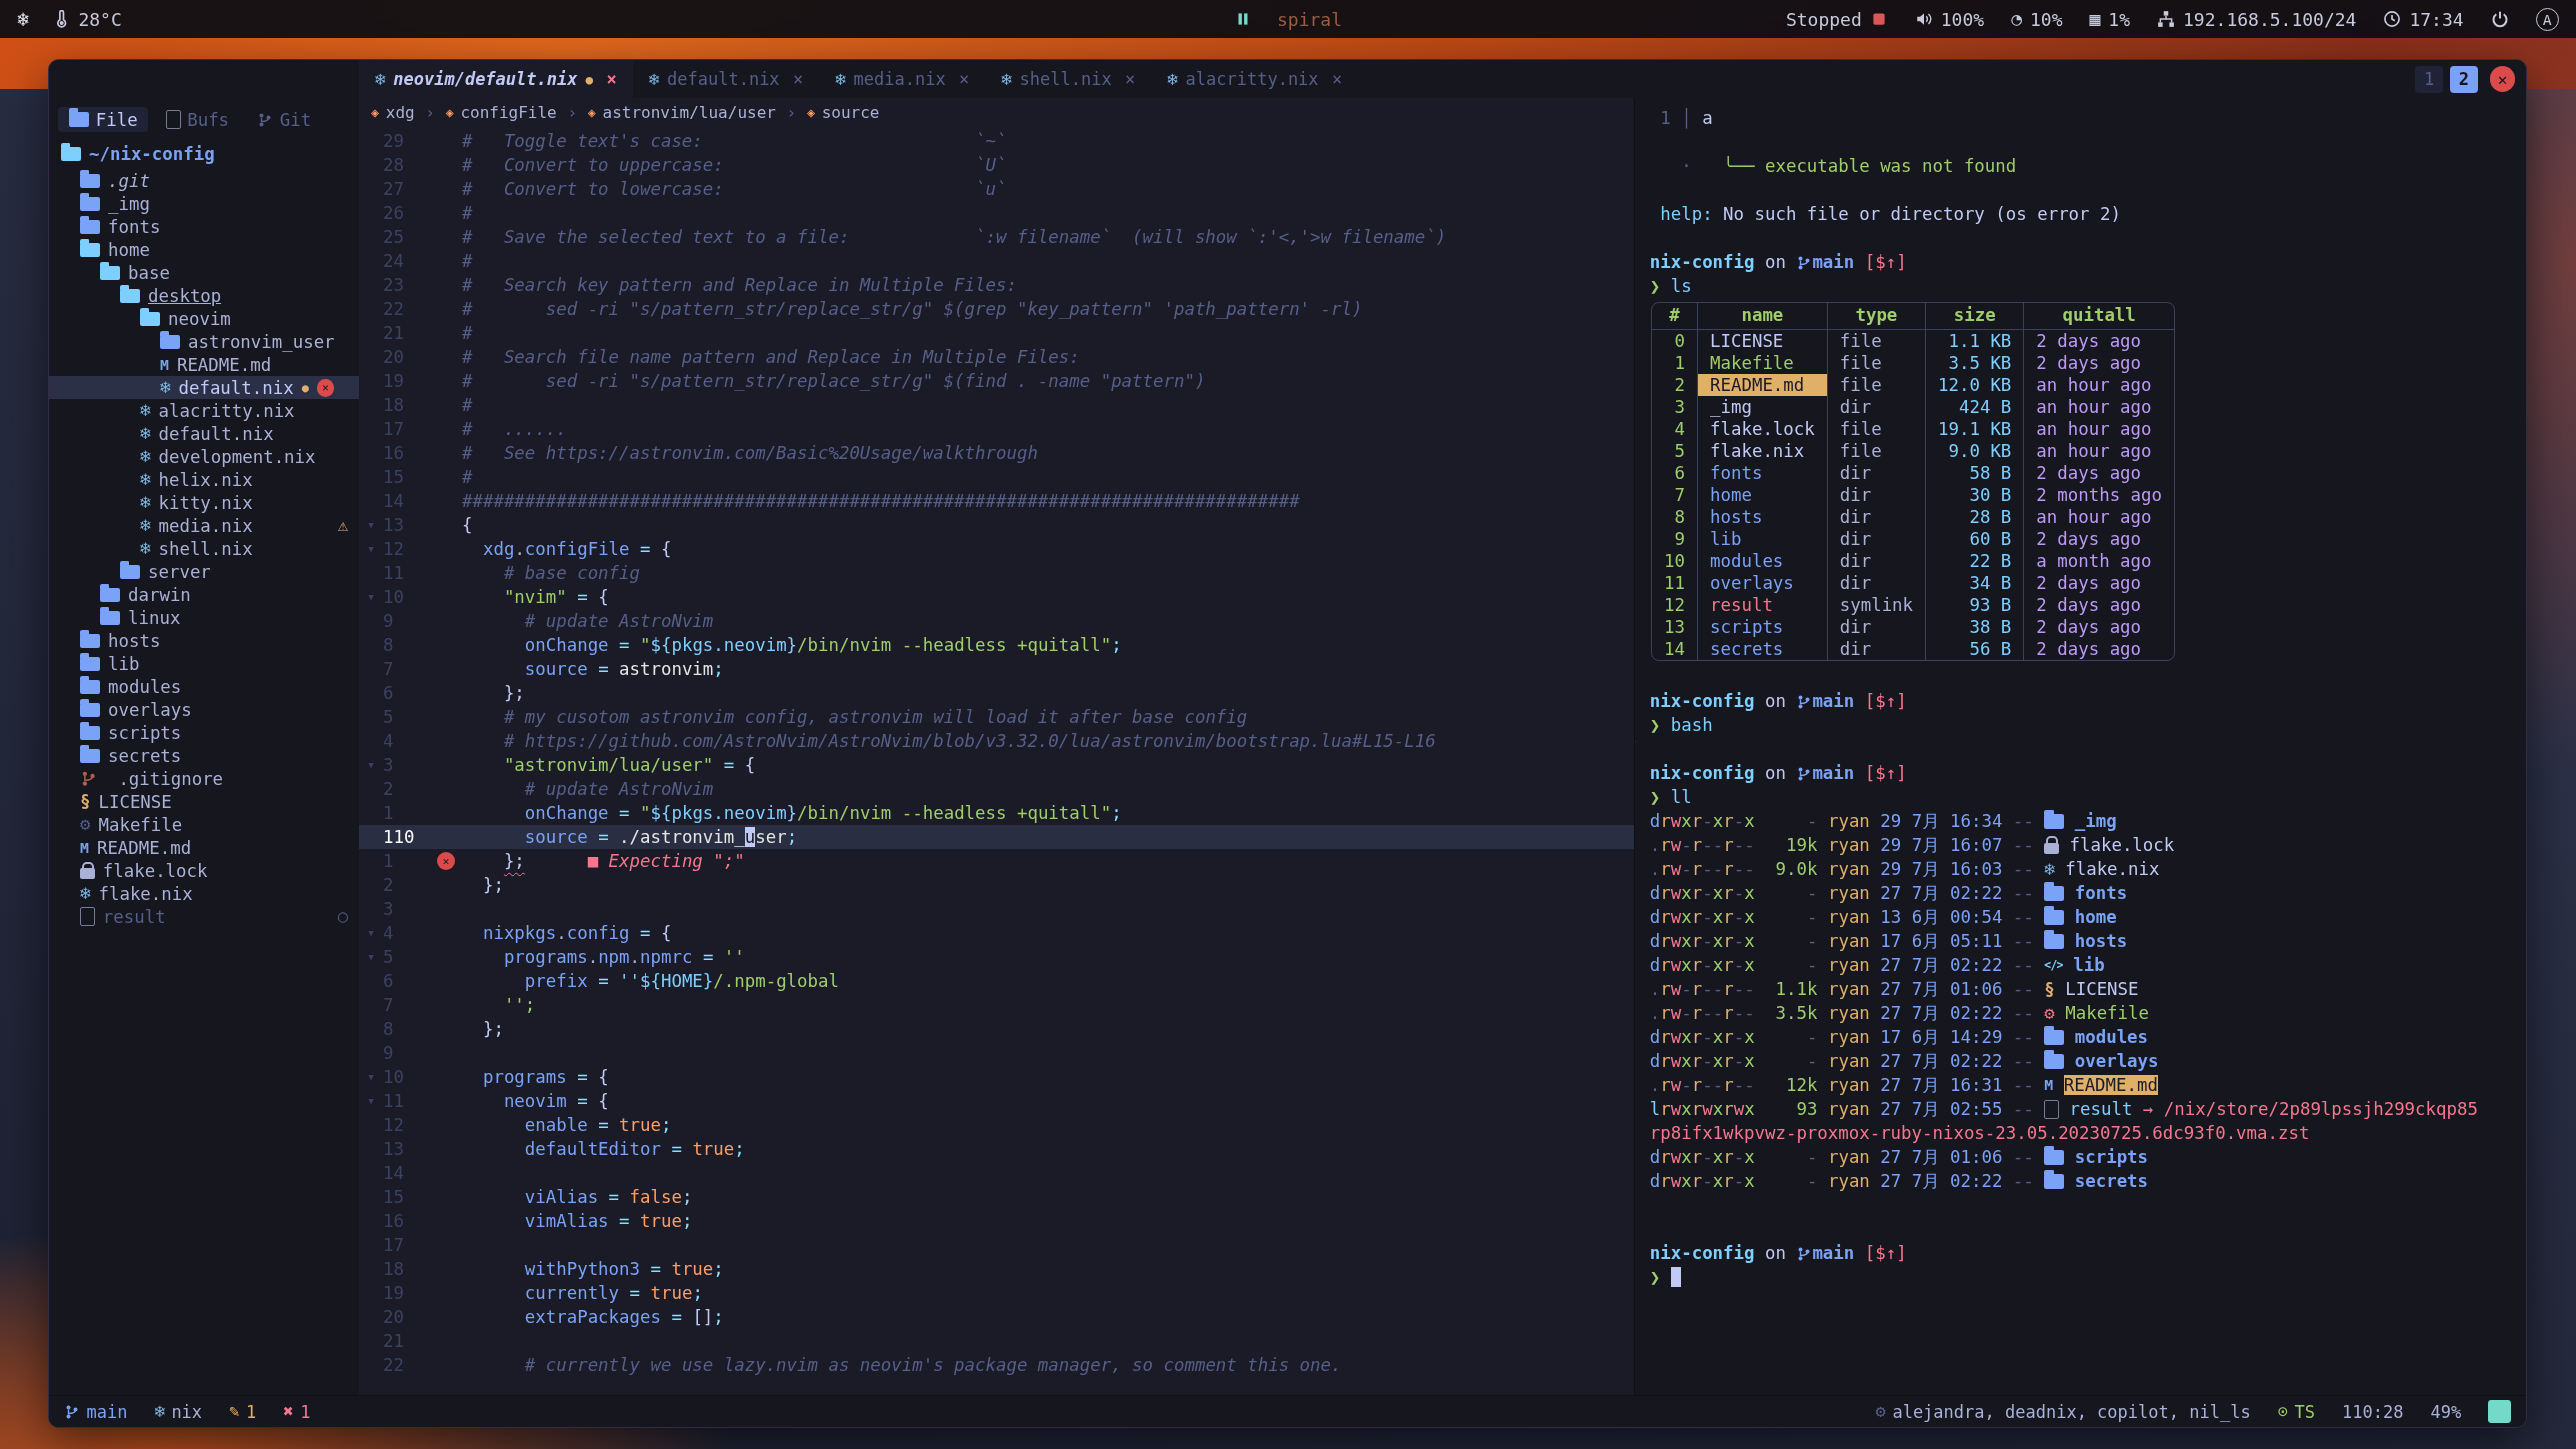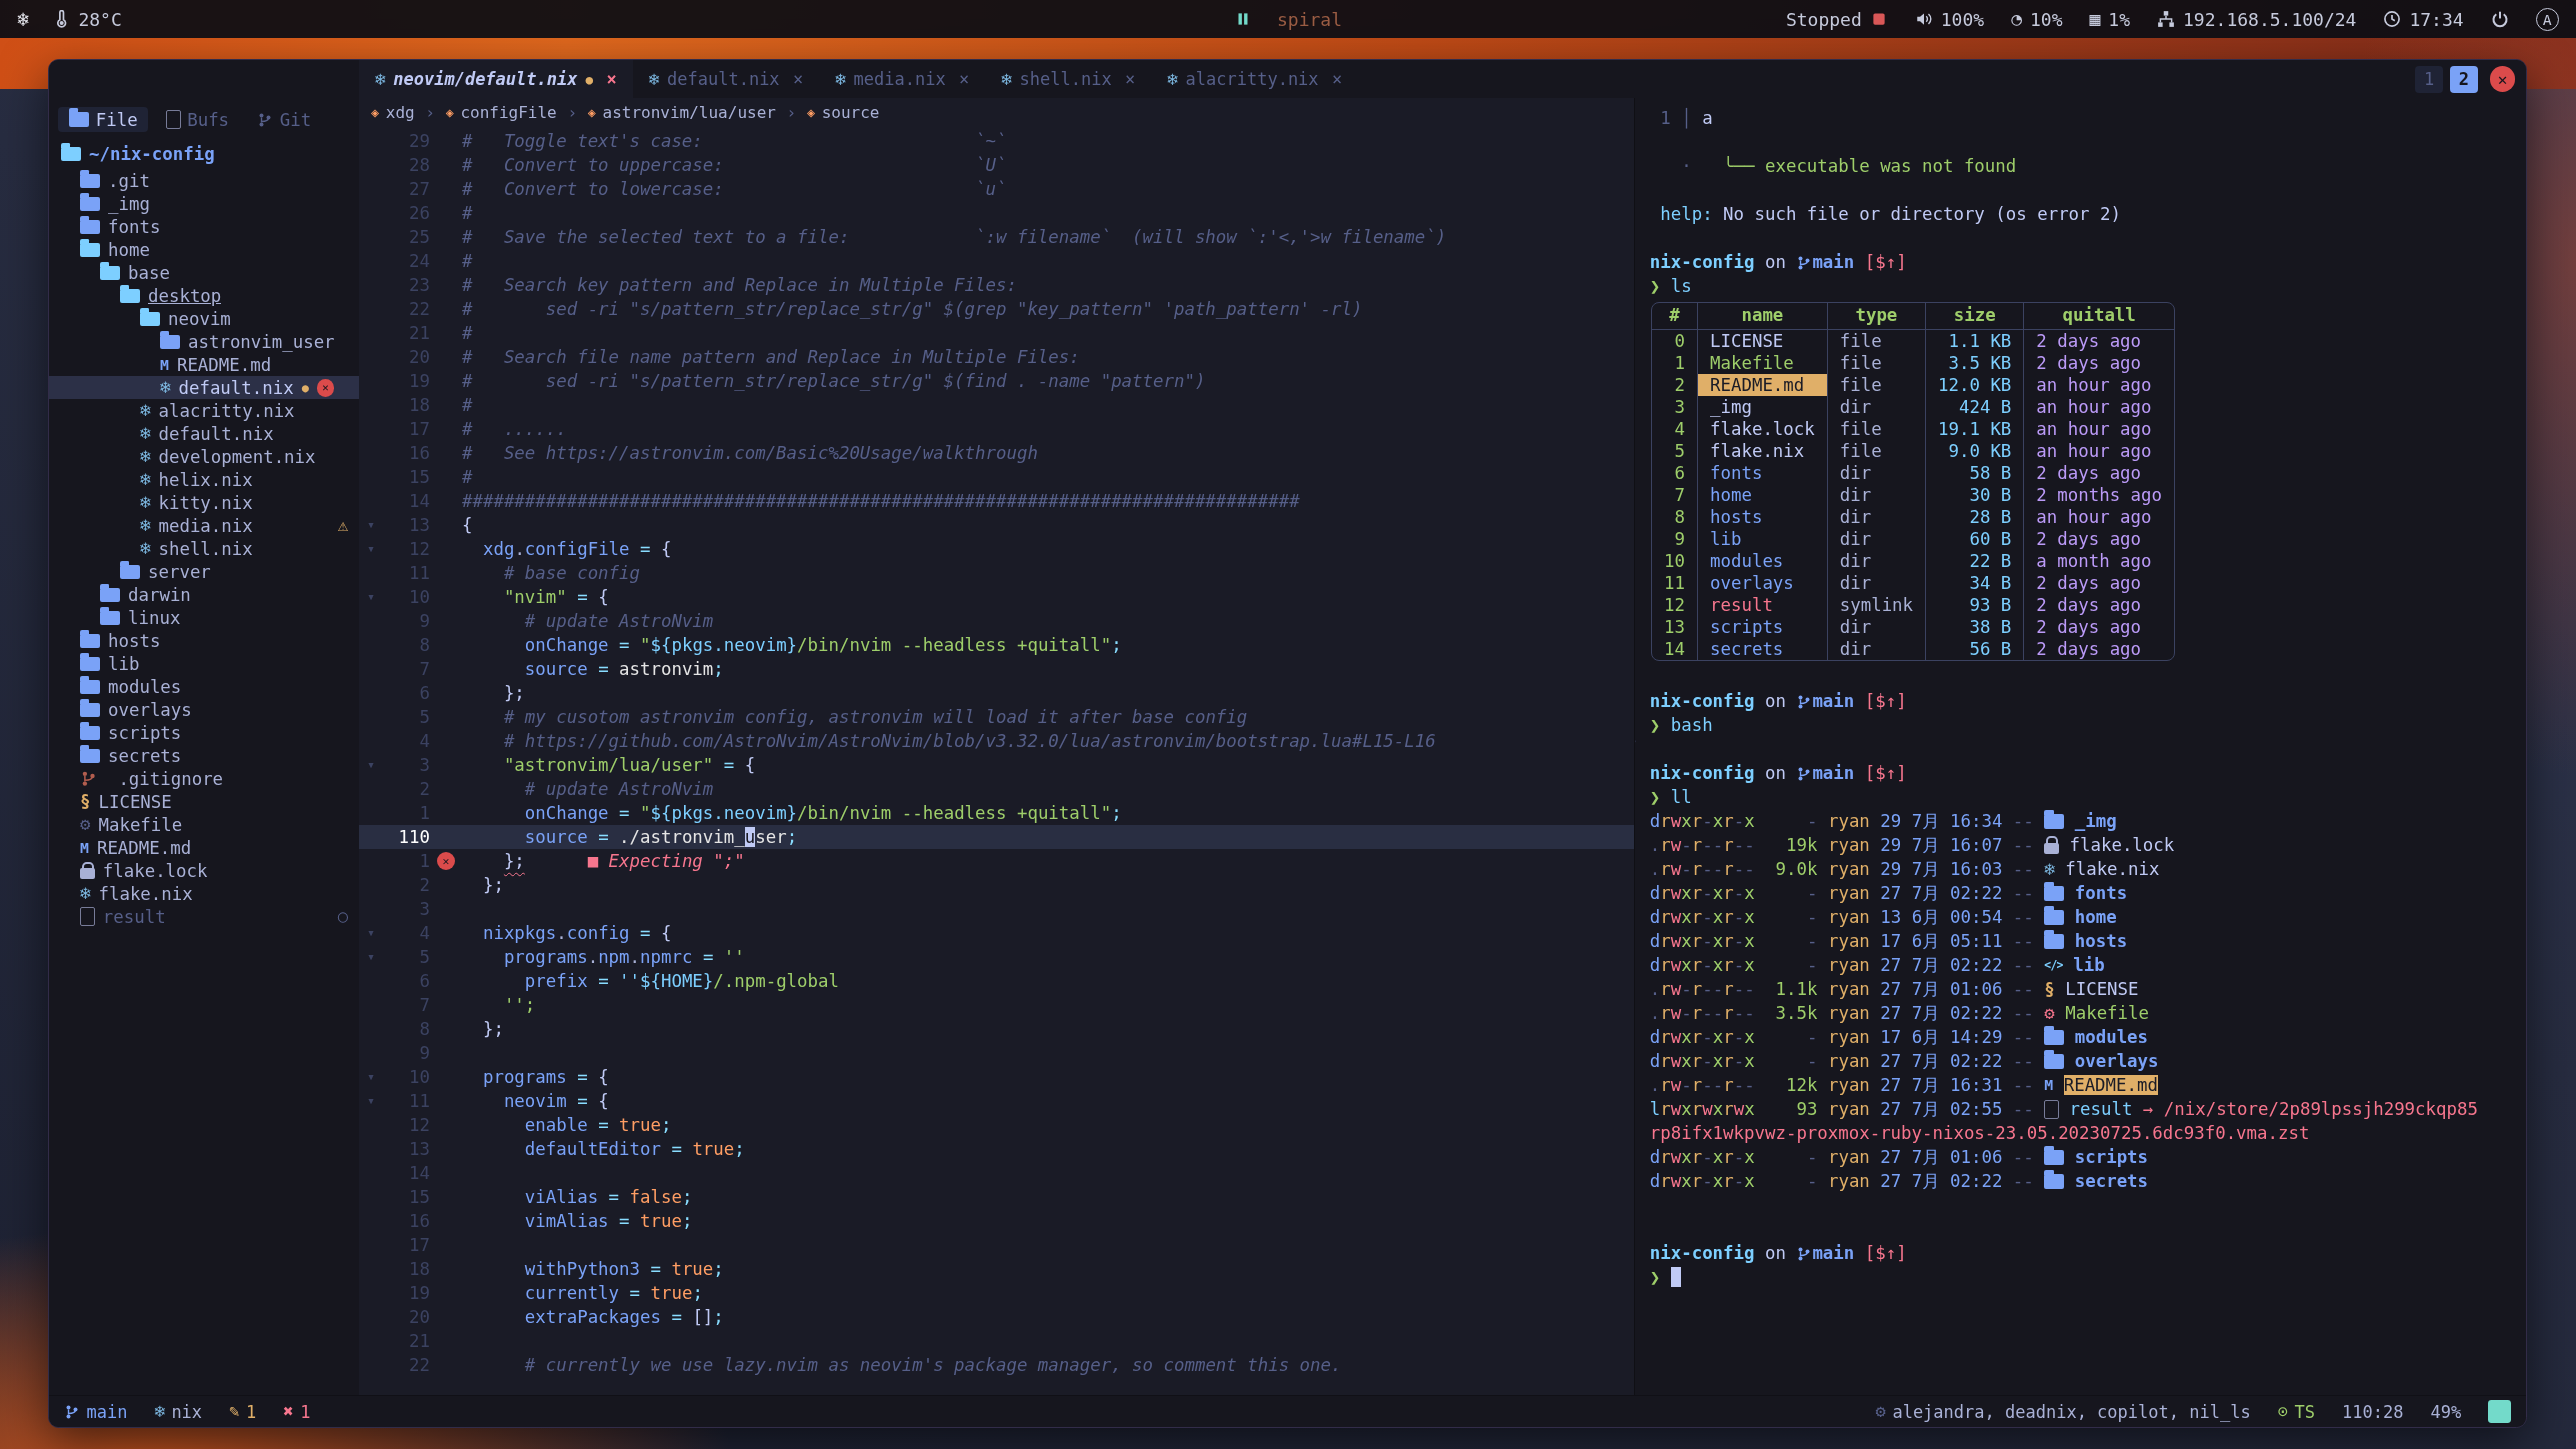--- a/index.html
+++ b/index.html
@@ -66,21 +66,21 @@
 
 
 .editorcol{flex:1;display:flex;flex-direction:column;background:#1a1b26;min-width:0}
 .winbar{flex:0 0 29.5px;display:flex;align-items:center;gap:6.7px;padding:0 12px;font-size:16px;color:#a9b1d6}
 .crumb{display:flex;align-items:center;gap:6.7px}
 .crumb-sep{color:#565f89;margin:0 4px}
 .editor{flex:1;font-size:17.4px;overflow:hidden;padding-top:1.3px}
 .eline{display:flex;height:24px;line-height:24px;white-space:pre}
 .eline.cur{background:#292e42}
 .fold{flex:0 0 24px;width:24px;text-align:center;color:#3b4261;font-size:13.4px}
-.lnum{flex:0 0 47px;width:47px;text-align:right;color:#3b4261}
+.lnum{flex:0 0 47px;width:47px;text-align:left;color:#3b4261}
 .eline.cur .lnum{color:#ffffff}
 .sign{flex:0 0 32px;width:32px;display:flex;align-items:center;justify-content:center}
 .gut-err{width:18px;height:18px;border-radius:50%;background:#db4b4b;color:#16161e;font-size:11.4px;
   display:flex;align-items:center;justify-content:center;font-weight:bold}
 .code{flex:1;white-space:pre}
 
 
 .termpane{flex:0 0 892px;width:892px;background:#16161e;border-left:1.3px solid #0f0f14;
   padding:8px 0 0 14.8px;font-size:17.4px;overflow:hidden;position:relative}
 .termpane::before{content:"●";position:absolute;left:-6px;top:49%;color:#3b4261;font-size:10.7px}
@@ -295,21 +295,21 @@
                 </svg>
               </span>
               <span>Git</span>
             </div>
           </div>
         <div class="sb-root">
           <span class="ic ic-folder ic-open"></span>
           <span>~/nix-config</span>
         </div>
         <div id="tree">
-            <div class="titem" style="padding-left: 31px;">
+            <div class="titem" style="padding-left: 31px; font-style: italic;">
               <span class="ic ic-folder"></span>
               <span class="tname">.git</span>
             </div>
             <div class="titem" style="padding-left: 31px;">
               <span class="ic ic-folder"></span>
               <span class="tname">_img</span>
             </div>
             <div class="titem" style="padding-left: 31px;">
               <span class="ic ic-folder"></span>
               <span class="tname">fonts</span>

